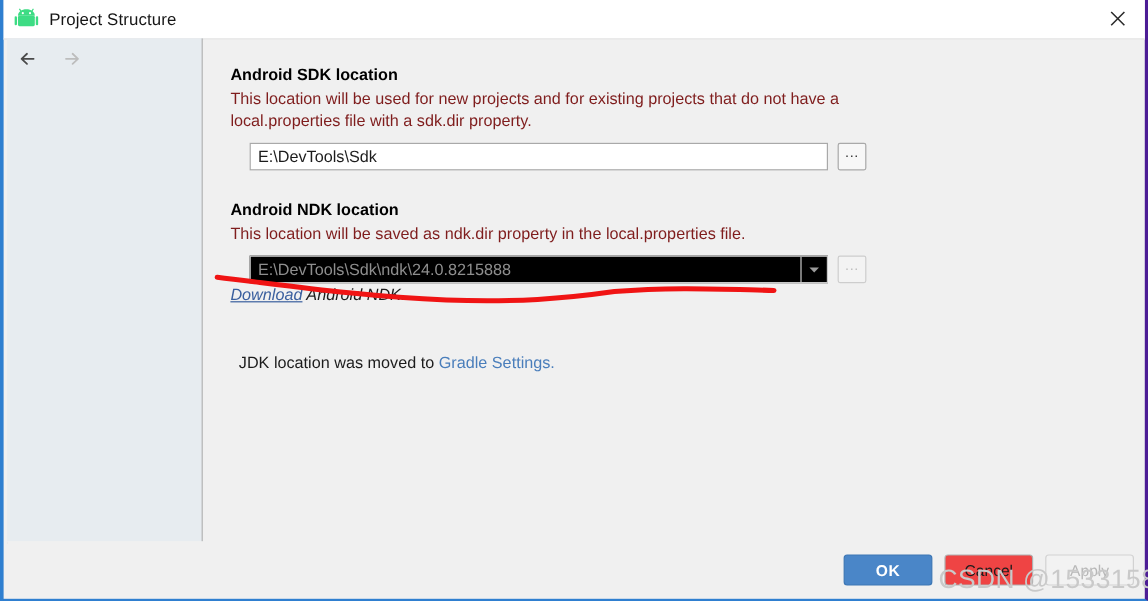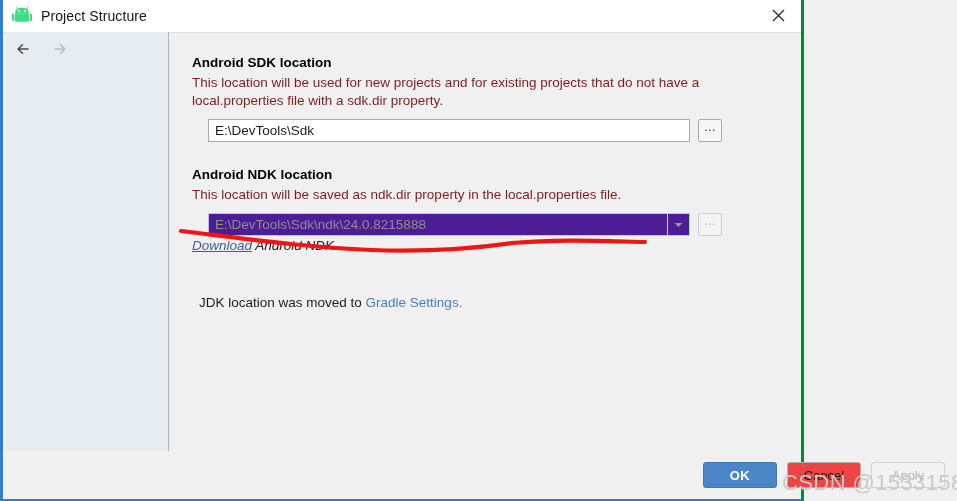--- a/index.html
+++ b/index.html
@@ -14,25 +14,25 @@
     font-size: 13px;
     color: #1c1c1c;
     overflow: hidden;
     position: relative;
   }
 
   
   #window {
     position: absolute;
     left: 0; top: 0;
-    width: 804px;
+    width: 957px;
     height: 501px;
     box-sizing: border-box;
     border-left: 3px solid #2f7fd0;
-    border-right: 3px solid #15803d;
+    border-right: 3px solid #4c1d95;
     border-bottom: 2px solid #2f7fd0;
     background: #f0f0f0;
   }
 
   #titlebar {
     position: absolute;
     left: 0; top: 0;
     right: 0;
     height: 32px;
     background: #ffffff;
@@ -153,21 +153,21 @@
     overflow: hidden;
   }
 
   .combo-wrap {
     display: flex;
     align-items: stretch;
     width: 482px;
     height: 23px;
     box-sizing: border-box;
     border: 1px solid #c8c8c8;
-    background: #4c1d95;
+    background: #000000;
   }
   .combo-wrap .combo-text {
     flex: 1;
     font-size: 13.5px;
     color: #8e8e8e;
     padding: 0 6px;
     line-height: 21px;
     white-space: nowrap;
     overflow: hidden;
   }

